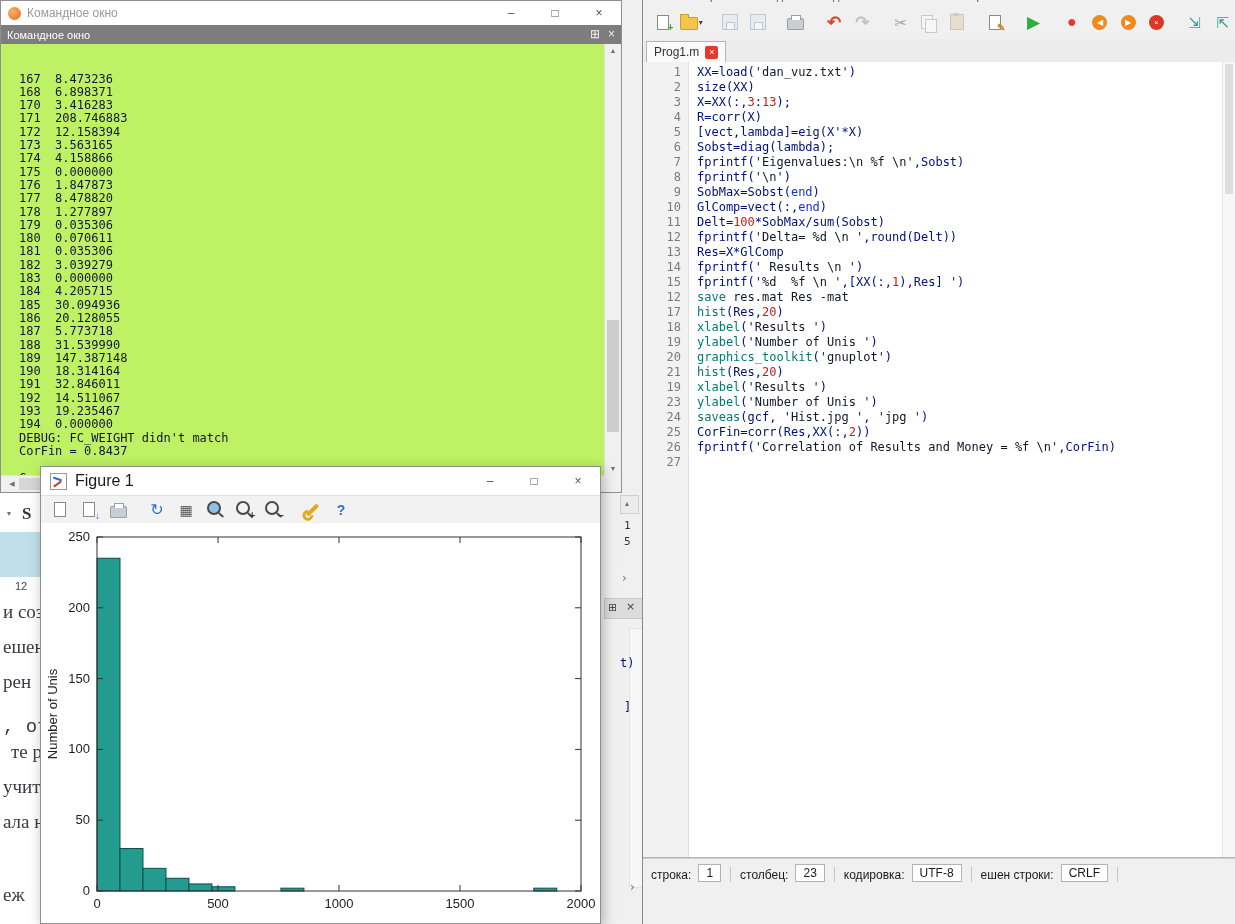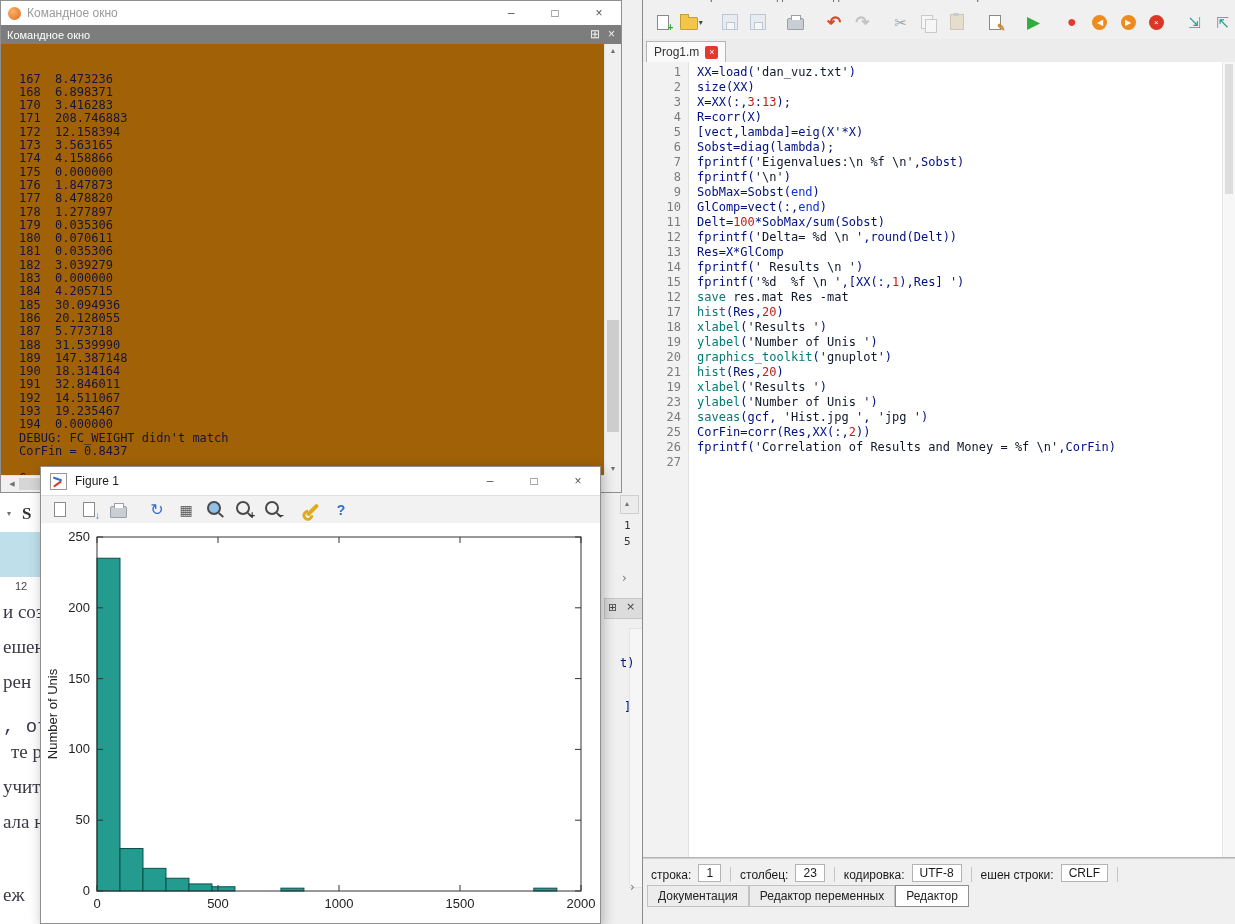--- a/index.html
+++ b/index.html
@@ -20,21 +20,21 @@
   .frag-ic{font:11px "DejaVu Sans",sans-serif;color:#444;}
 
   
   .titlebar{height:24px;display:flex;align-items:center;padding-left:7px;background:#fff;}
   .winbtns{margin-left:auto;display:flex;}
   .wbtn{width:44px;text-align:center;font-size:12px;color:#555;line-height:24px;}
   .appicon{width:13px;height:13px;border-radius:50%;
            background:radial-gradient(circle at 35% 35%,#ffb067,#d96c1e);margin-right:6px;}
 
   
-  #cmdwin{position:absolute;left:0;top:0;width:622px;height:493px;background:#a16207;
+  #cmdwin{position:absolute;left:0;top:0;width:622px;height:493px;background:#bef264;
           border:1px solid #8f8f8f;box-sizing:border-box;z-index:3;}
   #cmdwin .title{font-size:12px;color:#9a9a9a;}
   .dockbar{height:19px;background:#7d7d7d;color:#fff;display:flex;align-items:center;
            padding:0 6px;font-size:11px;}
   .dockbtns{margin-left:auto;display:flex;gap:8px;}
   .dbtn{font-size:12px;line-height:19px;color:#f2f2f2;}
   .cw-body{position:absolute;top:43px;left:0;right:0;bottom:0;}
   .cw-out{position:absolute;left:0;top:0;right:17px;bottom:17px;padding:2px 0 0 18px;
           font:12px/13.3px "DejaVu Sans Mono",monospace;color:#14143c;white-space:pre;overflow:hidden;}
   .cw-line{height:13.3px;}
@@ -123,21 +123,21 @@
 
   
   #figwin{position:absolute;left:40px;top:466px;width:561px;height:458px;background:#fff;
           border:1px solid #8f8f8f;box-sizing:border-box;z-index:4;box-shadow:2px 3px 12px rgba(0,0,0,.28);}
   .fig-titlebar{height:28px;display:flex;align-items:center;padding-left:9px;background:#fff;}
   .figicon{width:15px;height:15px;border:1px solid #999;background:#fff;position:relative;margin-right:8px;}
   .figicon::before{content:"";position:absolute;left:2px;top:9px;width:9px;height:2px;background:#d23b2e;
           transform:rotate(-35deg);}
   .figicon::after{content:"";position:absolute;left:2px;top:4px;width:9px;height:2px;background:#2f6fd0;
           transform:rotate(20deg);}
-  .fig-title{font-size:12px;color:#1a1a1a;}
+  .fig-title{font-size:16px;color:#1a1a1a;}
   .fig-toolbar{height:27px;background:#f2f2f2;border-top:1px solid #e0e0e0;border-bottom:1px solid #d6d6d6;
           display:flex;align-items:center;padding-left:6px;gap:3px;}
   .fig-canvas{position:absolute;left:0;top:56px;right:0;bottom:0;background:#fff;}
   text.ax{font-family:"Liberation Sans",sans-serif;font-size:13px;fill:#222;}
 </style>
 </head>
 <body>
 
 <div id="page">
 
@@ -322,25 +322,20 @@
         <span class="sb-sep"></span>
         <span>столбец:</span>
         <span class="sb-box">23</span>
         <span class="sb-sep"></span>
         <span>кодировка:</span>
         <span class="sb-box">UTF-8</span>
         <span class="sb-sep"></span>
         <span>ешен строки:</span>
         <span class="sb-box">CRLF</span>
         <span class="sb-sep"></span>
-      </div>
-    <div class="ed-docktabs">
-        <span class="dtab">Документация</span>
-        <span class="dtab">Редактор переменных</span>
-        <span class="dtab active">Редактор</span>
       </div>
   </section>
 
   <section id="figwin">
     <div class="fig-titlebar">
       <span class="figicon"></span>
       <span class="fig-title">Figure 1</span>
       <span class="winbtns">
         <span class="wbtn">–</span>
         <span class="wbtn">□</span>

